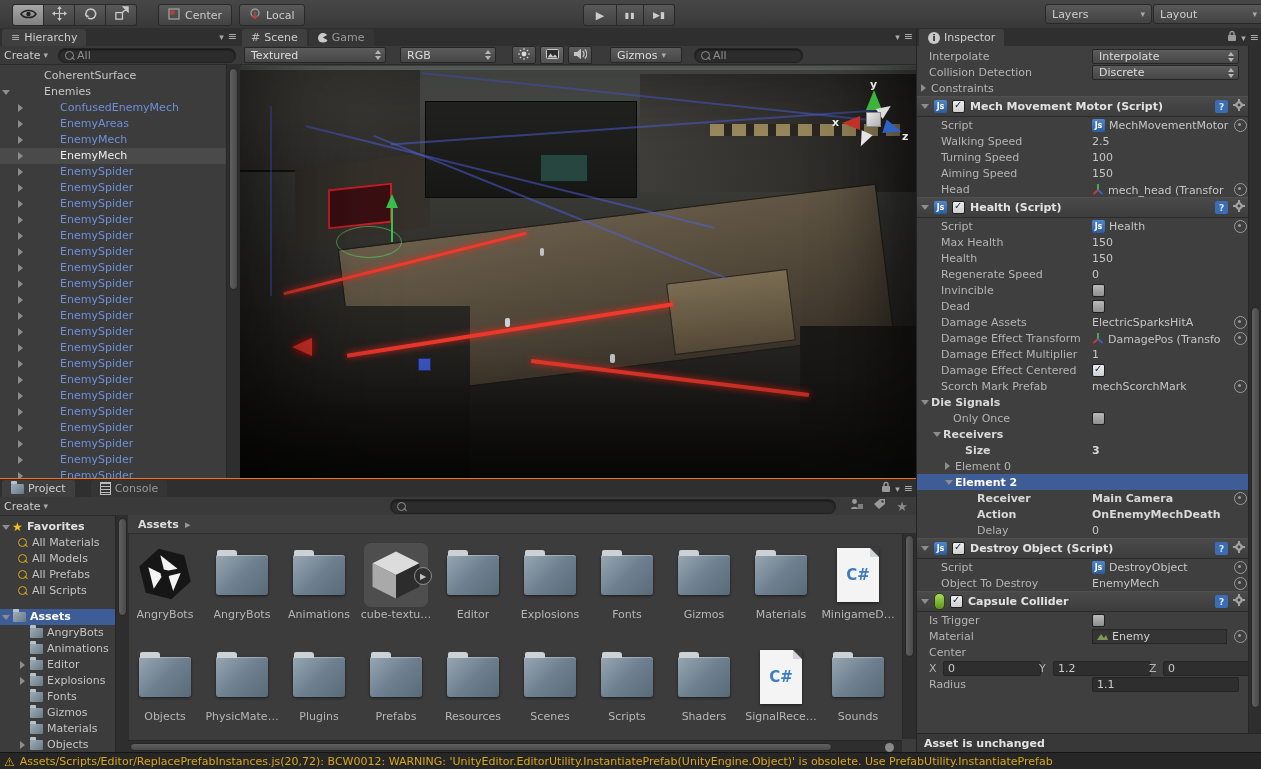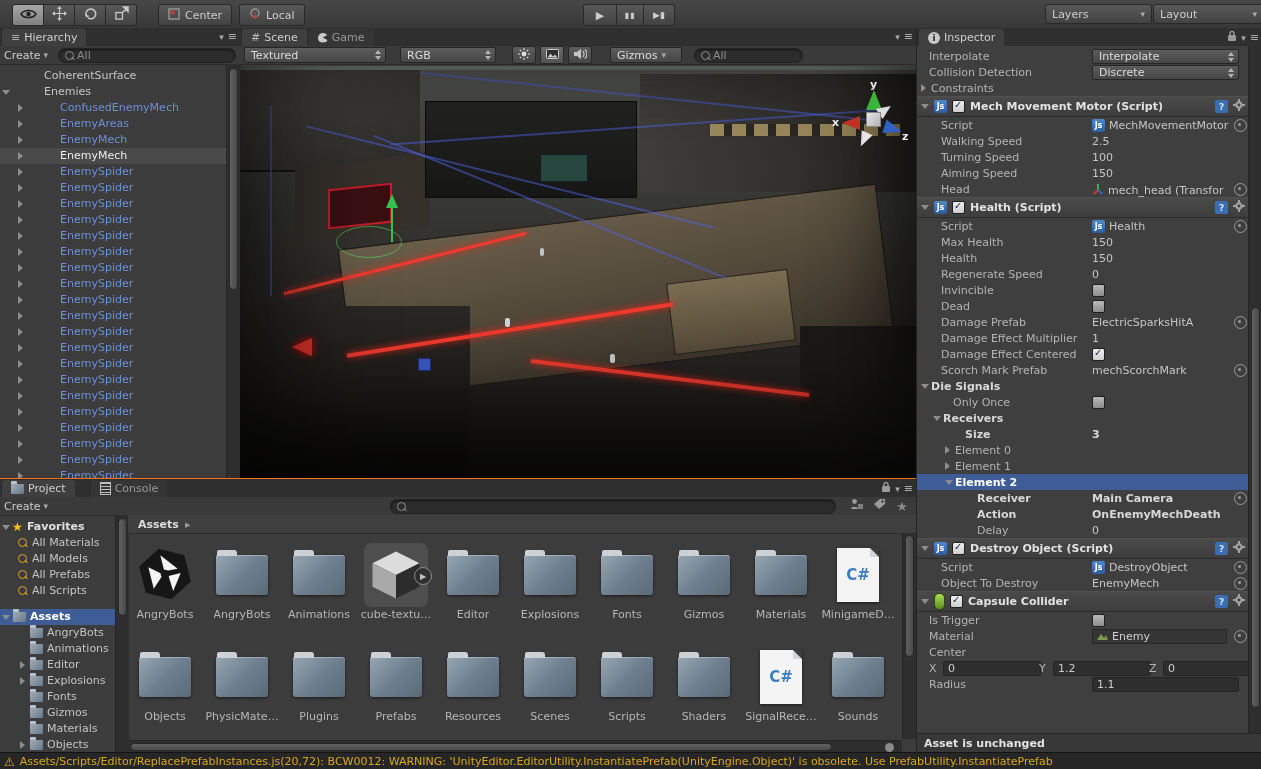--- a/index.html
+++ b/index.html
@@ -550,22 +550,34 @@
             <span class="cb"></span>
           </span>
         </div>
         <div class="irow">
           <span class="ilabel" style="left: 24px;">Dead</span>
           <span class="ival">
             <span class="cb"></span>
           </span>
         </div>
         <div class="irow">
-          <span class="ilabel" style="left: 24px;">Damage Prefab</span>
+          <span class="ilabel" style="left: 24px;">Damage Assets</span>
           <span class="ival">ElectricSparksHitA</span>
+          <span class="obj-pick pick-right"></span>
+        </div>
+        <div class="irow">
+          <span class="ilabel" style="left: 24px;">Damage Effect Transform</span>
+          <span class="ival">
+            <span><svg width="12" height="12" viewBox="0 0 12 12">
+                <path d="M6 7L6 1" stroke="#44c24c" stroke-width="1.7"></path>
+                <path d="M6 7L1.5 11" stroke="#d23b30" stroke-width="1.7"></path>
+                <path d="M6 7L10.5 11" stroke="#3863c8" stroke-width="1.7"></path>
+              </svg></span>
+            <span>DamagePos (Transfo</span>
+          </span>
           <span class="obj-pick pick-right"></span>
         </div>
         <div class="irow">
           <span class="ilabel" style="left: 24px;">Damage Effect Multiplier</span>
           <span class="ival">1</span>
         </div>
         <div class="irow">
           <span class="ilabel" style="left: 24px;">Damage Effect Centered</span>
           <span class="ival">
             <span class="cb checked"></span>
@@ -590,24 +602,20 @@
           <span class="fold open" style="position: absolute; left: 16px; top: 6px;"></span>
           <span class="ilabel fold-lbl bold" style="left: 26px;">Receivers</span>
         </div>
         <div class="irow">
           <span class="ilabel bold" style="left: 48px;">Size</span>
           <span class="ival bold">3</span>
         </div>
         <div class="irow">
           <span class="fold closed" style="position: absolute; left: 28px; top: 4px;"></span>
           <span class="ilabel fold-lbl" style="left: 38px;">Element 0</span>
-        </div>
-        <div class="irow">
-          <span class="fold closed" style="position: absolute; left: 28px; top: 4px;"></span>
-          <span class="ilabel fold-lbl" style="left: 38px;">Element 1</span>
         </div>
         <div class="irow selected">
           <span class="fold open" style="position: absolute; left: 28px; top: 6px;"></span>
           <span class="ilabel fold-lbl bold" style="left: 38px;">Element 2</span>
         </div>
         <div class="irow">
           <span class="ilabel bold" style="left: 60px;">Receiver</span>
           <span class="ival bold">Main Camera</span>
           <span class="obj-pick pick-right"></span>
         </div>

